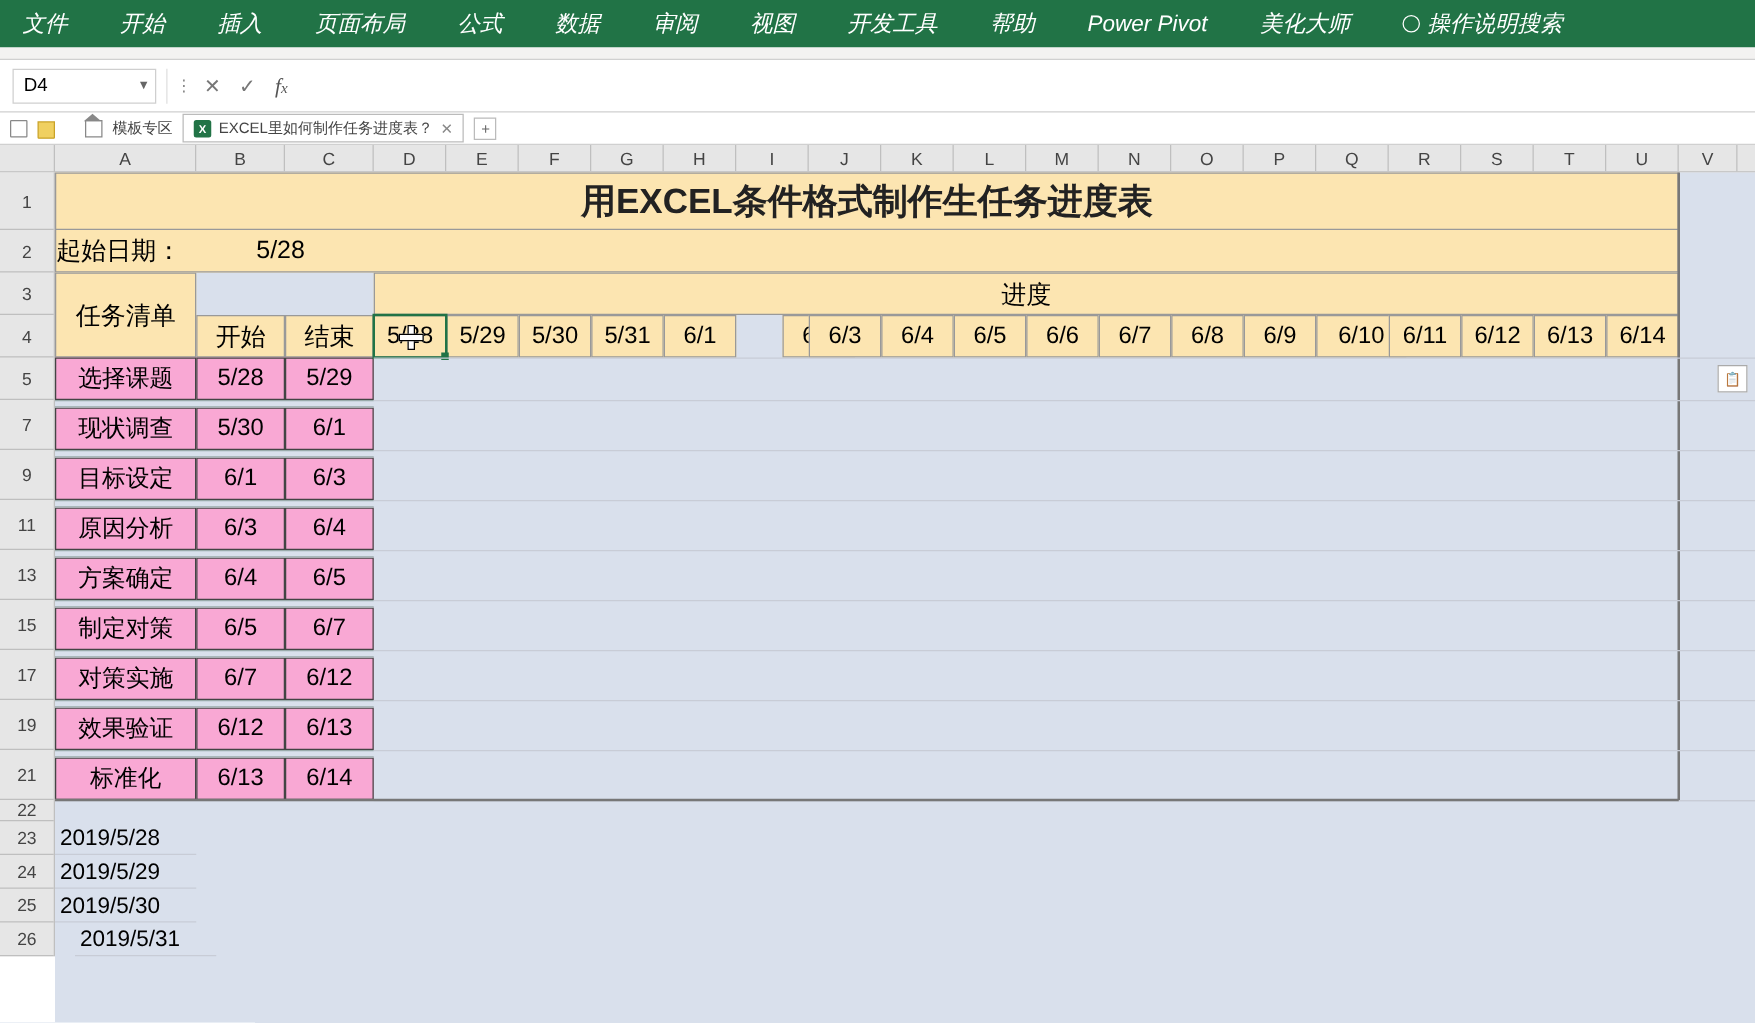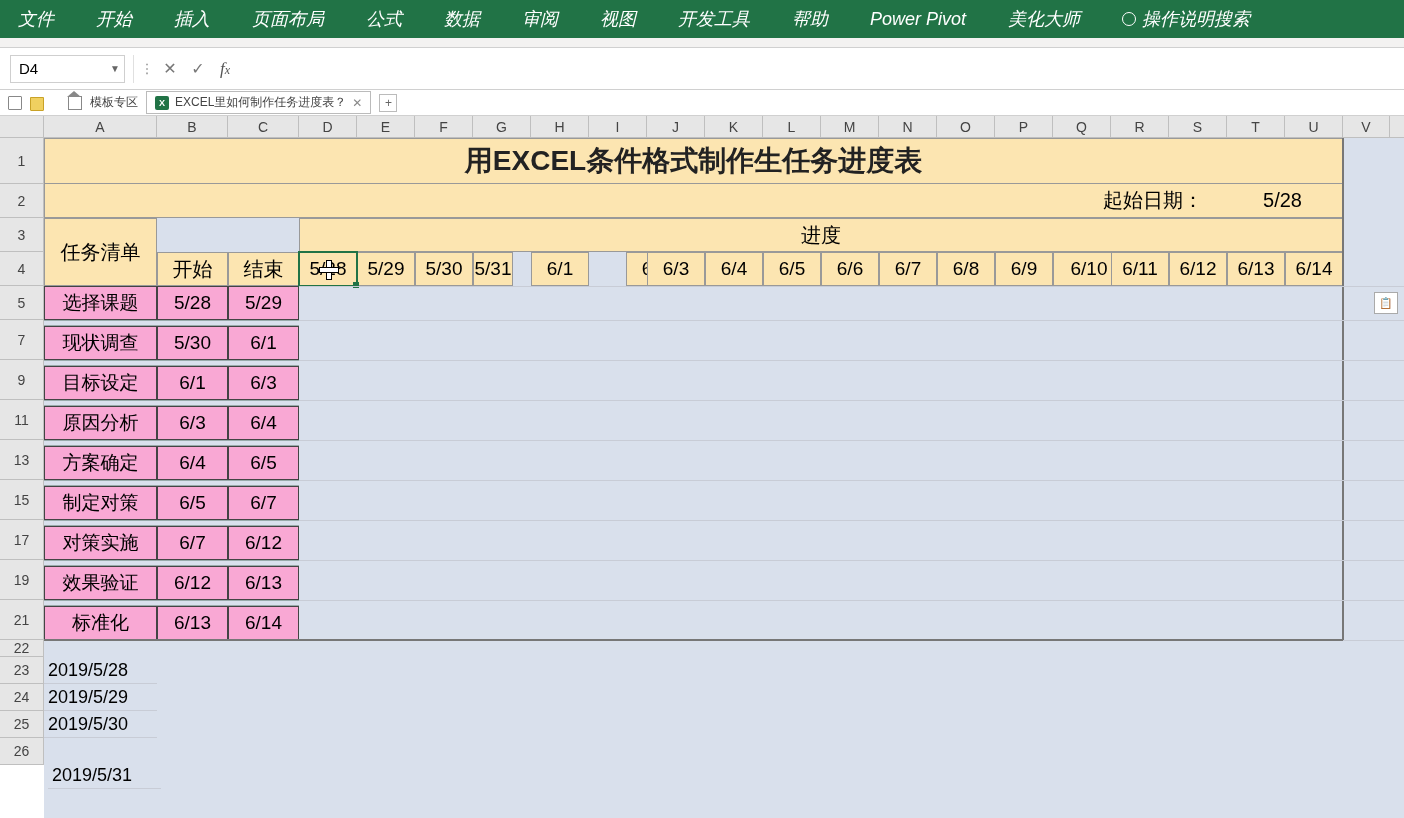--- a/index.html
+++ b/index.html
@@ -34,21 +34,21 @@
 
 .grid-area{position:relative;height:calc(100vh - 116px);overflow:hidden;}
 .corner{position:absolute;top:0;left:0;width:44px;height:22px;background:#e6e6e6;border-right:1px solid #bfbfbf;border-bottom:1px solid #bfbfbf;}
 .col-headers{position:absolute;top:0;left:44px;right:0;height:22px;display:flex;background:#e6e6e6;border-bottom:1px solid #bfbfbf;}
 .col-h{border-right:1px solid #bfbfbf;text-align:center;font-size:14px;color:#444;line-height:22px;flex-shrink:0;}
 .row-headers{position:absolute;top:22px;left:0;width:44px;background:#e6e6e6;border-right:1px solid #bfbfbf;}
 .row-h{border-bottom:1px solid #bfbfbf;text-align:center;font-size:14px;color:#444;display:flex;align-items:center;justify-content:center;}
 .cells{position:absolute;top:22px;left:44px;right:0;bottom:0;background:#d9e0ec;}
 
 .title-merge{position:absolute;background:#fce5b1;border:1px solid #999;display:flex;align-items:center;justify-content:center;font-size:28px;font-weight:bold;color:#222;}
-.startdate-row{position:absolute;background:#fce5b1;border-left:1px solid #999;border-right:1px solid #999;border-bottom:1px solid #999;display:flex;align-items:center;justify-content:flex-end;padding-right:40px;font-size:20px;gap:60px;}
+.startdate-row{position:absolute;background:#fce5b1;border-left:1px solid #999;border-right:1px solid #999;border-bottom:1px solid #999;display:flex;align-items:center;padding-right:40px;font-size:20px;gap:60px;}
 .header-cell{position:absolute;background:#fce5b1;border:1px solid #999;display:flex;align-items:center;justify-content:center;font-size:20px;}
 .date-cell{position:absolute;background:#fce5b1;border:1px solid #999;display:flex;align-items:center;justify-content:center;font-size:19px;}
 .task-cell{position:absolute;background:#f9a8d4;border:1px solid #444;display:flex;align-items:center;justify-content:center;font-size:19px;}
 .gap-row{position:absolute;background:#d9e0ec;}
 .plain-cell{position:absolute;background:#fff;display:flex;align-items:center;padding-left:4px;font-size:18px;}
 .grid-line-h{position:absolute;left:0;right:0;height:1px;background:#c8ccd6;}
 .selection{position:absolute;border:2px solid #217346;pointer-events:none;}
 .sel-handle{position:absolute;width:6px;height:6px;background:#217346;right:-3px;bottom:-3px;}
 .cursor-plus{position:absolute;width:18px;height:18px;pointer-events:none;}
 .cursor-plus::before,.cursor-plus::after{content:"";position:absolute;background:#fff;border:1px solid #000;}
@@ -159,21 +159,21 @@
         <span>起始日期：</span>
         <span>5/28</span>
       </div>
       <div class="header-cell" style="left: 0px; top: 80px; width: 113px; height: 68px;">任务清单</div>
       <div class="header-cell" style="left: 255px; top: 80px; width: 1044px; height: 34px;">进度</div>
       <div class="header-cell" style="left: 113px; top: 114px; width: 71px; height: 34px;">开始</div>
       <div class="header-cell" style="left: 184px; top: 114px; width: 71px; height: 34px;">结束</div>
       <div class="date-cell" style="left: 255px; top: 114px; width: 58px; height: 34px;">5/28</div>
       <div class="date-cell" style="left: 313px; top: 114px; width: 58px; height: 34px;">5/29</div>
       <div class="date-cell" style="left: 371px; top: 114px; width: 58px; height: 34px;">5/30</div>
-      <div class="date-cell" style="left: 429px; top: 114px; width: 40px; height: 34px;">5/31</div>
+      <div class="date-cell" style="left: 429px; top: 114px; width: 58px; height: 34px;">5/31</div>
       <div class="date-cell" style="left: 487px; top: 114px; width: 58px; height: 34px;">6/1</div>
       <div class="date-cell" style="left: 545px; top: 114px; width: 58px; height: 34px; margin-left: 37px;">6/2</div>
       <div class="date-cell" style="left: 603px; top: 114px; width: 58px; height: 34px;">6/3</div>
       <div class="date-cell" style="left: 661px; top: 114px; width: 58px; height: 34px;">6/4</div>
       <div class="date-cell" style="left: 719px; top: 114px; width: 58px; height: 34px;">6/5</div>
       <div class="date-cell" style="left: 777px; top: 114px; width: 58px; height: 34px;">6/6</div>
       <div class="date-cell" style="left: 835px; top: 114px; width: 58px; height: 34px;">6/7</div>
       <div class="date-cell" style="left: 893px; top: 114px; width: 58px; height: 34px;">6/8</div>
       <div class="date-cell" style="left: 951px; top: 114px; width: 58px; height: 34px;">6/9</div>
       <div class="date-cell" style="left: 1009px; top: 114px; width: 72px; height: 34px;">6/10</div>
@@ -215,21 +215,21 @@
       <div class="gap-row" style="left: 0px; top: 422px; width: 255px; height: 6px; border-top: 1px solid rgb(153, 170, 170); border-bottom: 1px solid rgb(153, 170, 170);"></div>
       <div class="task-cell" style="left: 0px; top: 468px; width: 113px; height: 34px;">标准化</div>
       <div class="task-cell" style="left: 113px; top: 468px; width: 71px; height: 34px;">6/13</div>
       <div class="task-cell" style="left: 184px; top: 468px; width: 71px; height: 34px;">6/14</div>
       <div class="gap-row" style="left: 0px; top: 462px; width: 255px; height: 6px; border-top: 1px solid rgb(153, 170, 170); border-bottom: 1px solid rgb(153, 170, 170);"></div>
       <div class="plain-cell" style="left: 0px; top: 502px; width: 1346px; height: 17px; background: rgb(217, 224, 236); padding: 0px;"></div>
       <div class="grid-line-h" style="top: 502px;"></div>
       <div class="plain-cell" style="left: 0px; top: 519px; width: 113px; height: 27px; background: transparent; border-bottom: 1px solid rgb(200, 204, 214);">2019/5/28</div>
       <div class="plain-cell" style="left: 0px; top: 546px; width: 113px; height: 27px; background: transparent; border-bottom: 1px solid rgb(200, 204, 214);">2019/5/29</div>
       <div class="plain-cell" style="left: 0px; top: 573px; width: 113px; height: 27px; background: transparent; border-bottom: 1px solid rgb(200, 204, 214);">2019/5/30</div>
-      <div class="plain-cell" style="left: 4px; top: 600px; width: 113px; height: 27px; background: transparent; border-bottom: 1px solid rgb(200, 204, 214); margin-top: 24px;">2019/5/31</div>
+      <div class="plain-cell" style="left: 16px; top: 600px; width: 113px; height: 27px; background: transparent; border-bottom: 1px solid rgb(200, 204, 214);">2019/5/31</div>
       <div class="selection" style="left: 254px; top: 113px; width: 60px; height: 36px;">
         <div class="sel-handle"></div>
       </div>
       <div class="cursor-plus" style="left: 275px; top: 122px; width: 18px; height: 18px;"></div>
       <div class="paste-options" style="top: 154px; width: 24px; height: 22px; right: 6px; position: absolute;">📋</div>
       <div class="grid-line-h" style="top: 148px; left: 255px; right: 0px;"></div>
       <div class="grid-line-h" style="top: 182px; left: 255px; right: 0px;"></div>
       <div class="grid-line-h" style="top: 222px; left: 255px; right: 0px;"></div>
       <div class="grid-line-h" style="top: 262px; left: 255px; right: 0px;"></div>
       <div class="grid-line-h" style="top: 302px; left: 255px; right: 0px;"></div>

